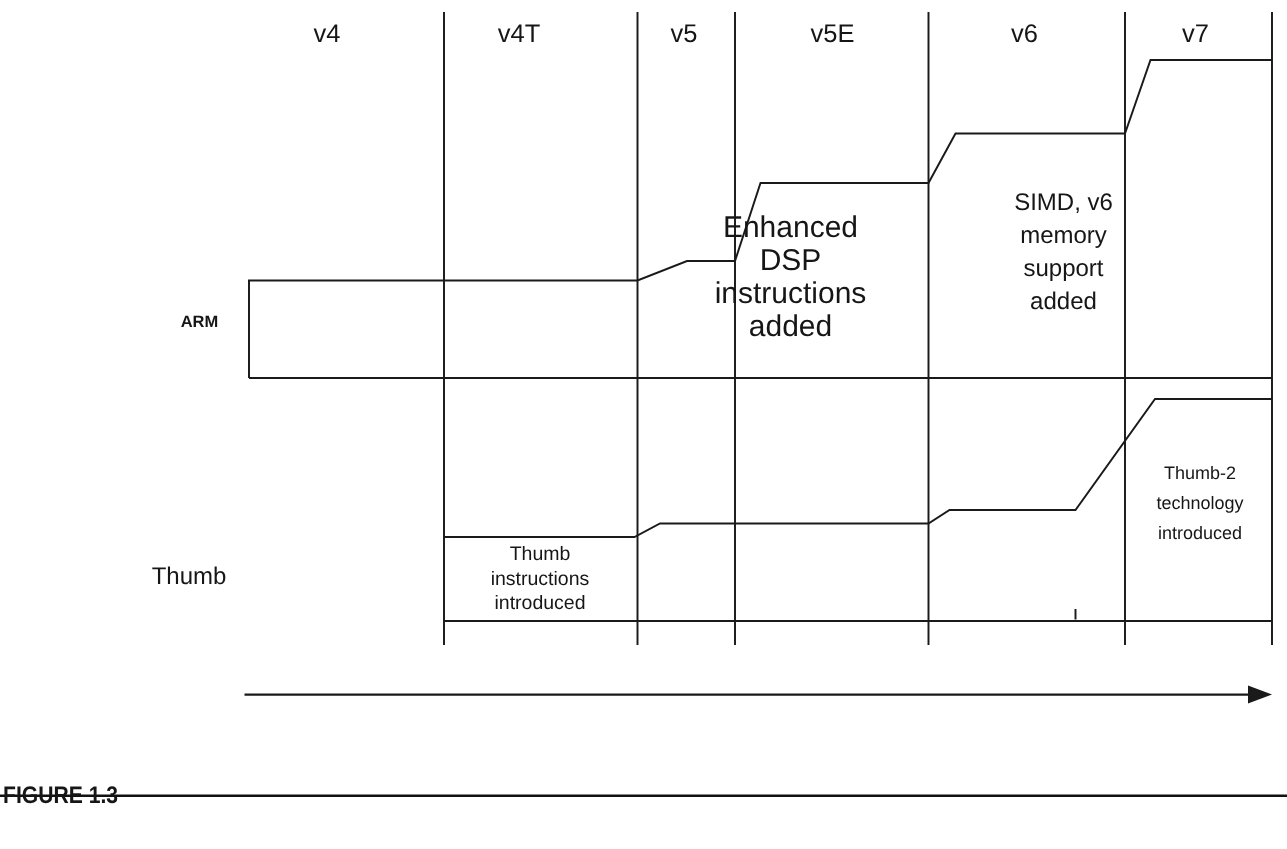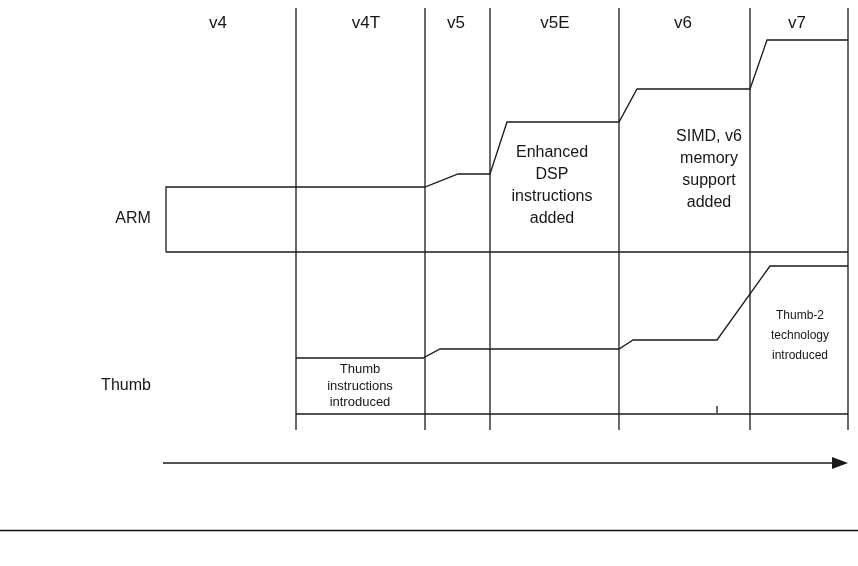--- a/index.html
+++ b/index.html
@@ -33,31 +33,32 @@
     text-align: center;
   }
   .col-label {
     top: 14px;
     font-size: 17px;
     line-height: 18px;
   }
   .row-label-arm {
     left: 133px;
     top: 209px;
-    font-size: 16px;
+    font-size: 11px;
+    font-weight: bold;
   }
   .row-label-thumb {
     left: 126px;
     top: 376px;
     font-size: 16px;
   }
   .ann-dsp {
-    left: 552px;
+    left: 527px;
     top: 141px;
-    font-size: 16px;
+    font-size: 20px;
     line-height: 22px;
   }
   .ann-simd {
     left: 684px;
     top: 125px;
     font-size: 16px;
     line-height: 22px;
     margin-left: 25px;
   }
   .ann-thumb-intro {
@@ -121,21 +122,21 @@
 
     <g>
       <line x1="163" y1="463" x2="834" y2="463" stroke-width="1.5"></line>
       <polygon points="832,457 848,463 832,469" fill="#1a1a1a" stroke="none"></polygon>
     </g>
 
     <line x1="0" y1="530.5" x2="858" y2="530.5" stroke="#111" stroke-width="1.6"></line>
   </svg>
 
   <span class="txt center col-label" style="left:218px">v4</span>
-  <span class="txt center col-label" style="left:366px">v4T</span>
+  <span class="txt center col-label" style="left:346px">v4T</span>
   <span class="txt center col-label" style="left:456px">v5</span>
   <span class="txt center col-label" style="left:555px">v5E</span>
   <span class="txt center col-label" style="left:683px">v6</span>
   <span class="txt center col-label" style="left:797px">v7</span>
 
   <span class="txt center row-label-arm">ARM</span>
   <span class="txt center row-label-thumb">Thumb</span>
 
   <span class="txt center ann-dsp">Enhanced
 DSP
@@ -146,14 +147,17 @@
 support
 added</span>
   <span class="txt center ann-thumb-intro">Thumb
 instructions
 introduced</span>
   <span class="txt center ann-thumb2">Thumb-2
 technology
 introduced</span>
 
 
+  <div class="txt figure-label">
+    <span>FIGURE 1.3</span>
+  </div>
 
 </div>
 
 </body></html>

